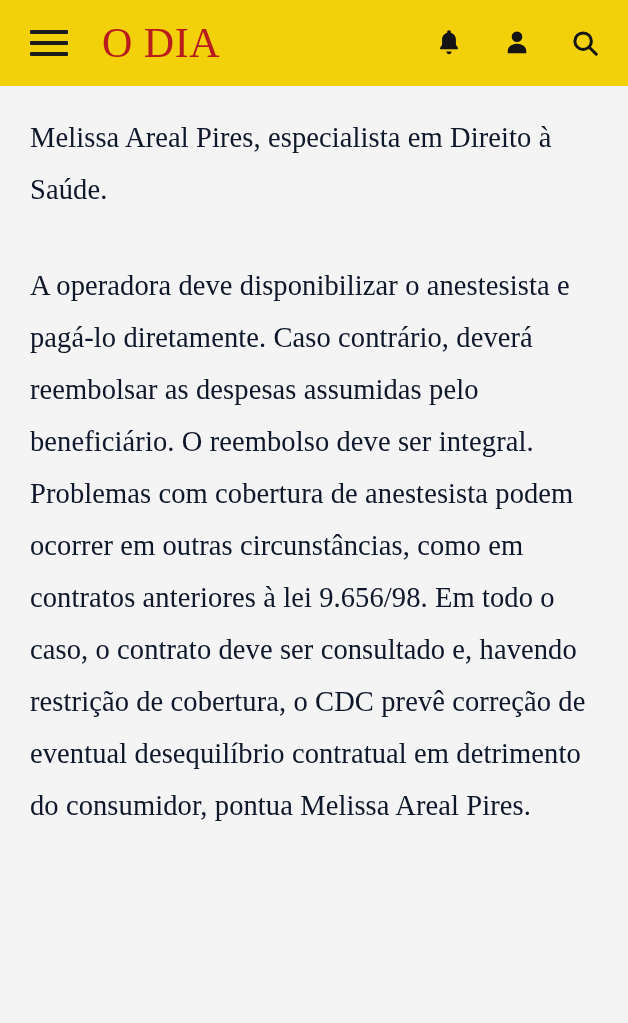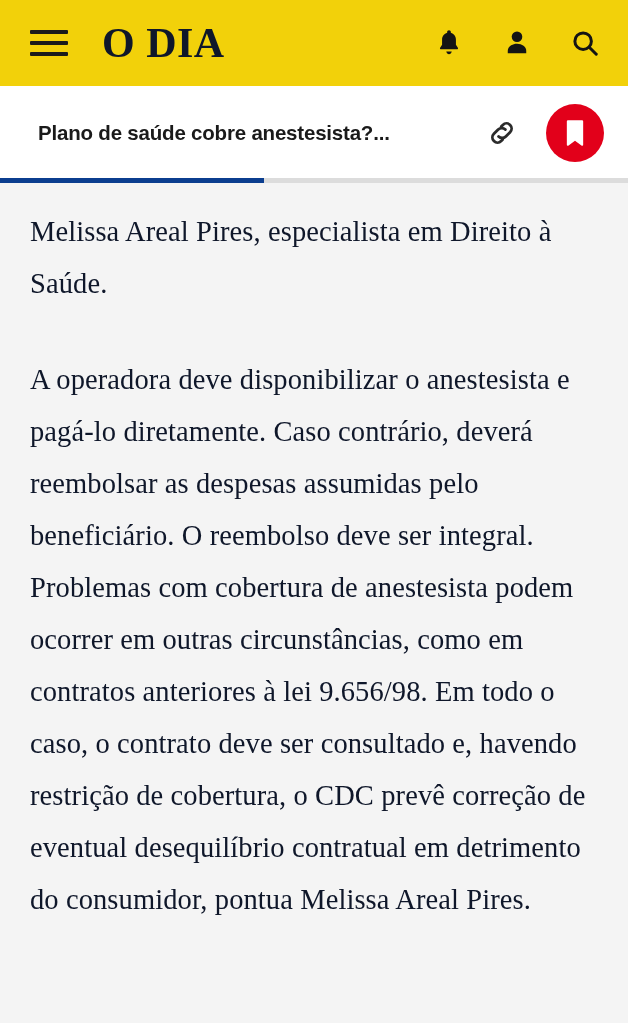--- a/index.html
+++ b/index.html
@@ -46,24 +46,24 @@
     display: block;
     height: 4px;
     width: 38px;
     background: #1b1b1b;
     border-radius: 1px;
   }
 
   .brand {
     margin-left: 34px;
     font-family: "Liberation Serif", serif;
-    font-weight: bold;
+    font-weight: normal;
     font-size: 42px;
     letter-spacing: 0.5px;
-    color: #0f172a;
+    color: #b91c1c;
     line-height: 1;
     white-space: nowrap;
     user-select: none;
   }
 
   .topbar-actions {
     margin-left: auto;
     display: flex;
     align-items: center;
     gap: 34px;
@@ -199,44 +199,19 @@
       <div class="icon-btn">
         <svg width="30" height="30" viewBox="0 0 24 24" fill="none" stroke="currentColor" stroke-width="2.4" aria-hidden="true">
           <circle cx="10.5" cy="10.5" r="6.6"></circle>
           <line x1="15.4" y1="15.4" x2="21" y2="21" stroke-linecap="round"></line>
         </svg>
       </div>
 
     </div>
   </header>
 
-  <div class="subbar">
-
-    <div class="subbar-title">Plano de saúde cobre anestesista?...</div>
-
-    <div class="subbar-actions">
-
-      <div class="link-icon">
-        <svg width="34" height="34" viewBox="0 0 24 24" fill="none" stroke="currentColor" stroke-width="2" stroke-linecap="round" aria-hidden="true">
-          <path d="M9.6 14.4a3.6 3.6 0 0 0 5.1 0l3-3a3.6 3.6 0 0 0-5.1-5.1l-1.1 1.1"></path>
-          <path d="M14.4 9.6a3.6 3.6 0 0 0-5.1 0l-3 3a3.6 3.6 0 0 0 5.1 5.1l1.1-1.1"></path>
-        </svg>
-      </div>
-
-      <div class="save-btn">
-        <svg width="22" height="28" viewBox="0 0 18 24" fill="#ffffff" aria-hidden="true">
-          <path d="M3 1h12a1 1 0 0 1 1 1v20.1c0 .8-.9 1.2-1.5.7L9 18.6l-5.5 4.2c-.6.5-1.5.1-1.5-.7V2a1 1 0 0 1 1-1z"></path>
-        </svg>
-      </div>
-
-    </div>
-
-    <div class="progress-track">
-      <div class="progress-fill" style="width: 42%; background: rgb(11, 62, 143);"></div>
-    </div>
-  </div>
 
   <main class="article">
     <p>Melissa Areal Pires, especialista em Direito à Saúde.</p>
     <p>A operadora deve disponibilizar o anestesista e pagá-lo diretamente. Caso contrário, deverá reembolsar as despesas assumidas pelo beneficiário. O reembolso deve ser integral. Problemas com cobertura de anestesista podem ocorrer em outras circunstâncias, como em contratos anteriores à lei 9.656/98. Em todo o caso, o contrato deve ser consultado e, havendo restrição de cobertura, o CDC prevê correção de eventual desequilíbrio contratual em detrimento do consumidor, pontua Melissa Areal Pires.</p>
   </main>
 
 </div>
 
 </body></html>

